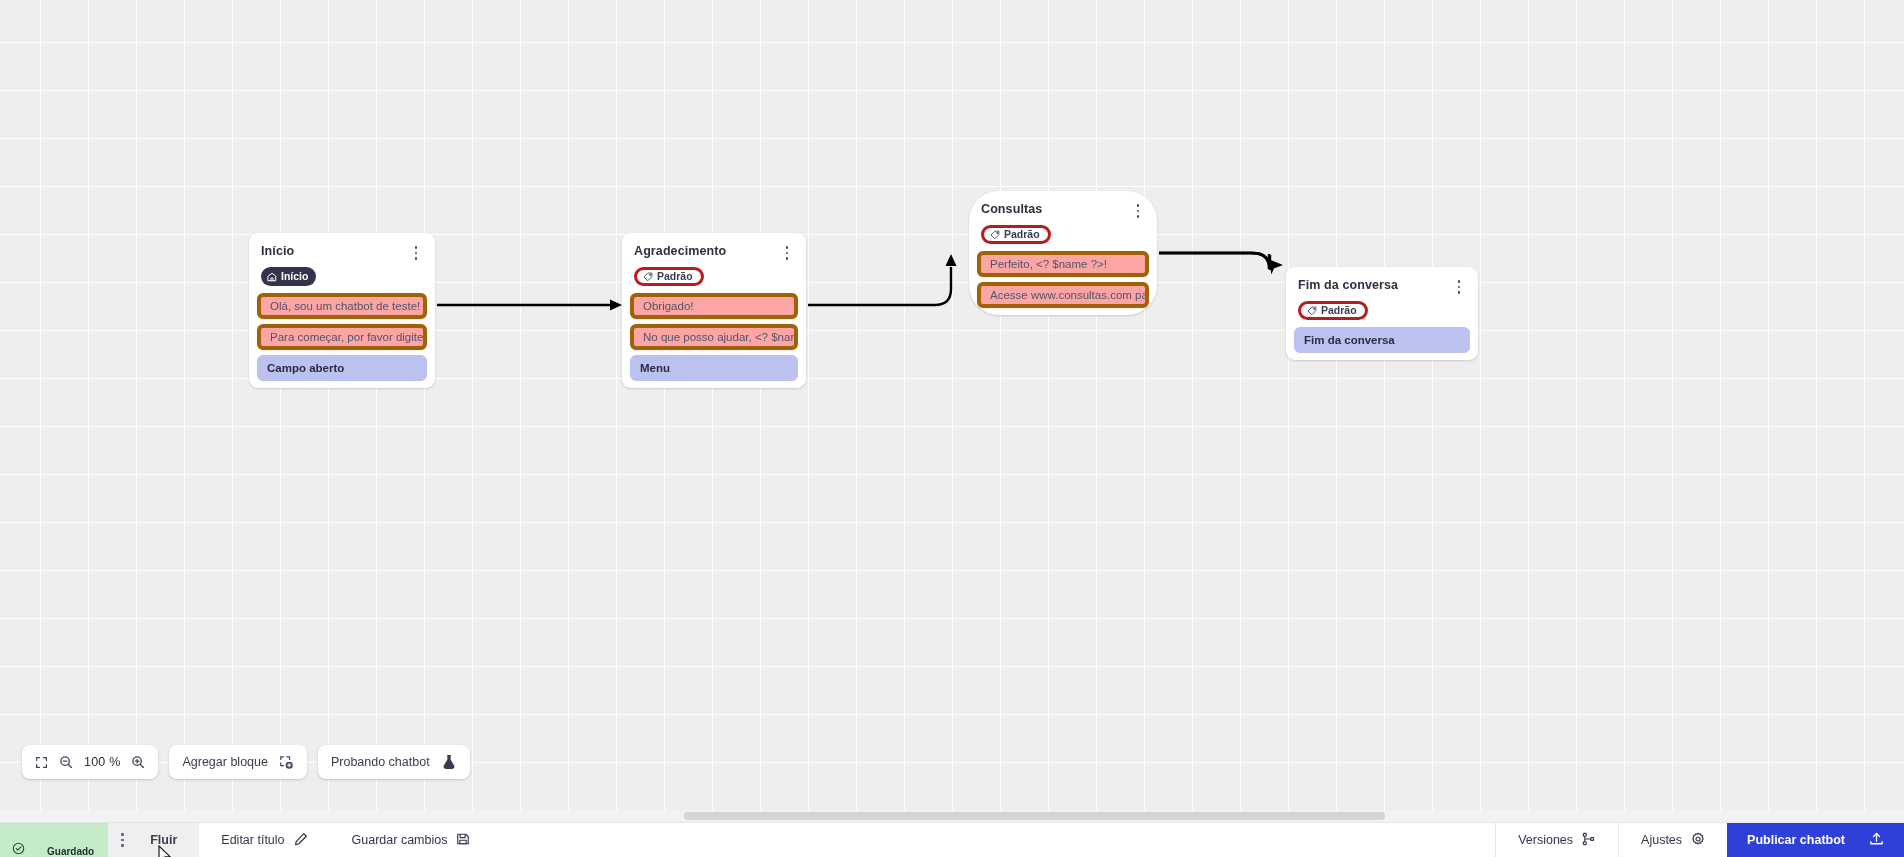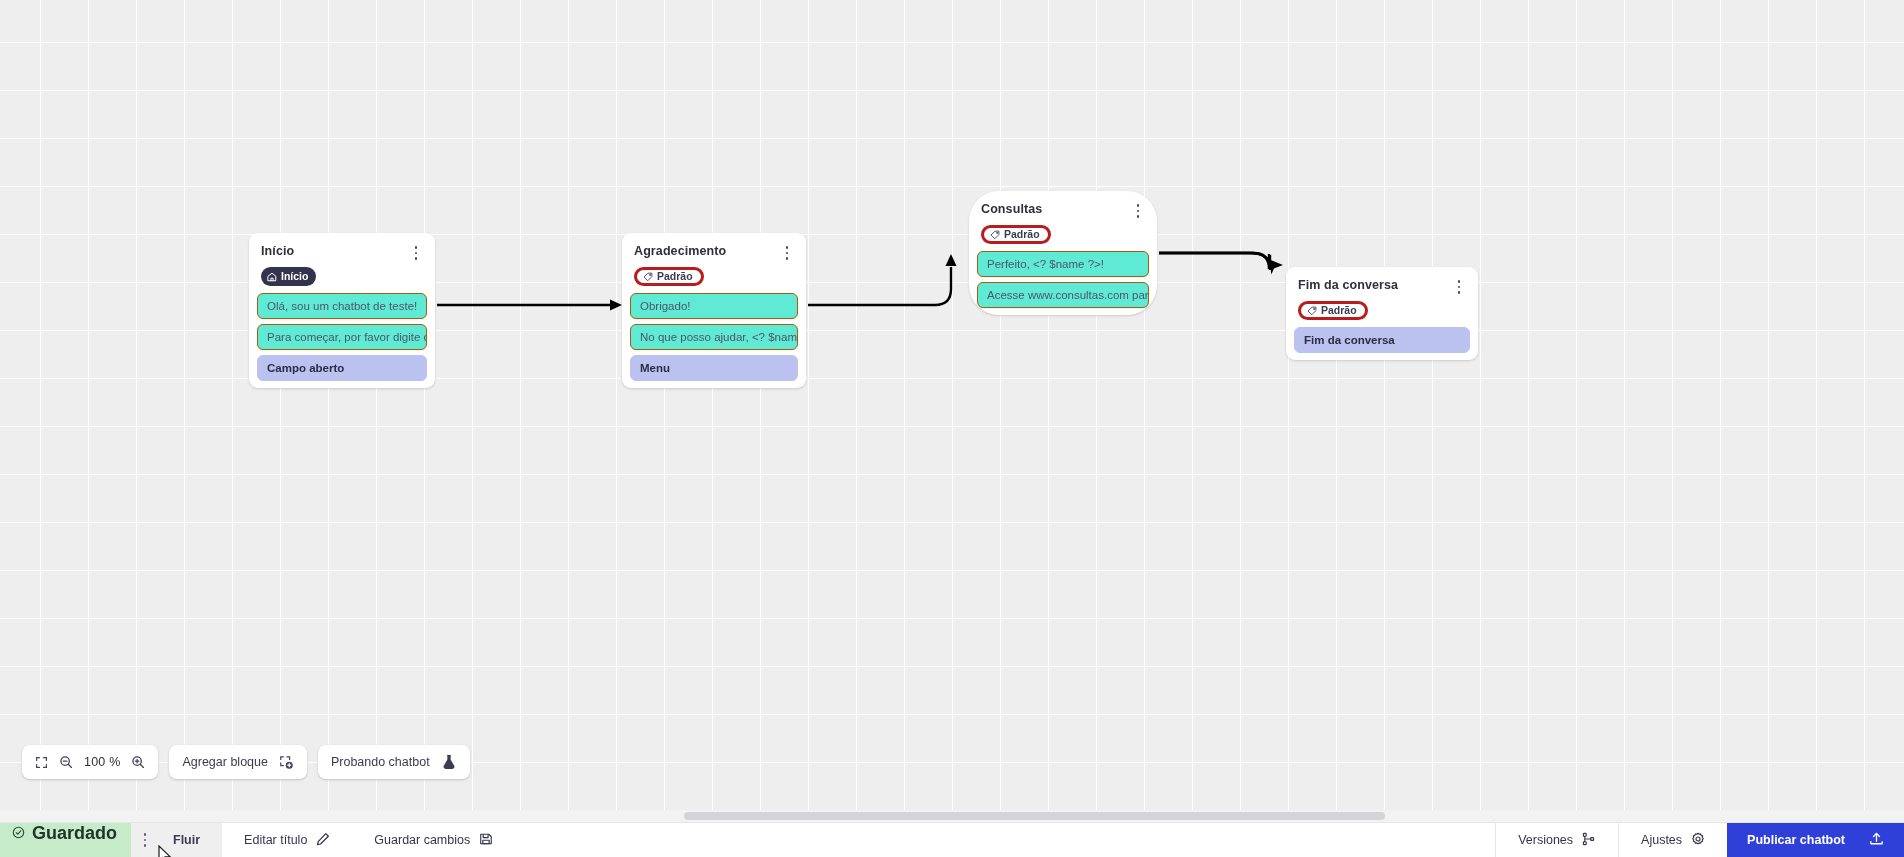--- a/index.html
+++ b/index.html
@@ -92,22 +92,22 @@
   
   .rows { display: flex; flex-direction: column; gap: 5px; }
   .row {
     height: 26px;
     border-radius: 6px;
     display: flex;
     align-items: center;
     padding: 0 9px;
     font-size: 11.5px;
     color: #53536a;
-    background: #5eead4;
-    border: 1px solid #a16207;
+    background: #fca5a5;
+    border: 4px solid #a16207;
     box-shadow: 0 1px 2px rgba(16,24,40,0.07);
     overflow: hidden;
     white-space: nowrap;
   }
   .row.accent {
     background: #bcc2f0;
     border: 1px solid #bcc2f0;
     color: #2b2b44;
     font-weight: bold;
     box-shadow: none;
@@ -179,24 +179,24 @@
     background: #ffffff;
     border-top: 1px solid #e6e6ea;
     display: flex;
     align-items: stretch;
     z-index: 30;
   }
   .saved-chip {
     background: #c6ebc9;
     color: #20342a;
     display: flex;
-    align-items: flex-start;
-    gap: 7px;
+    align-items: flex-end;
+    gap: 22px;
     padding: 0 14px 0 12px;
-    font-size: 18px;
+    font-size: 10px;
     font-weight: bold;
   }
   .bb-kebab {
     width: 28px;
     background: #efefef;
     display: flex;
     flex-direction: column;
     align-items: center;
     justify-content: center;
     gap: 2.5px;

